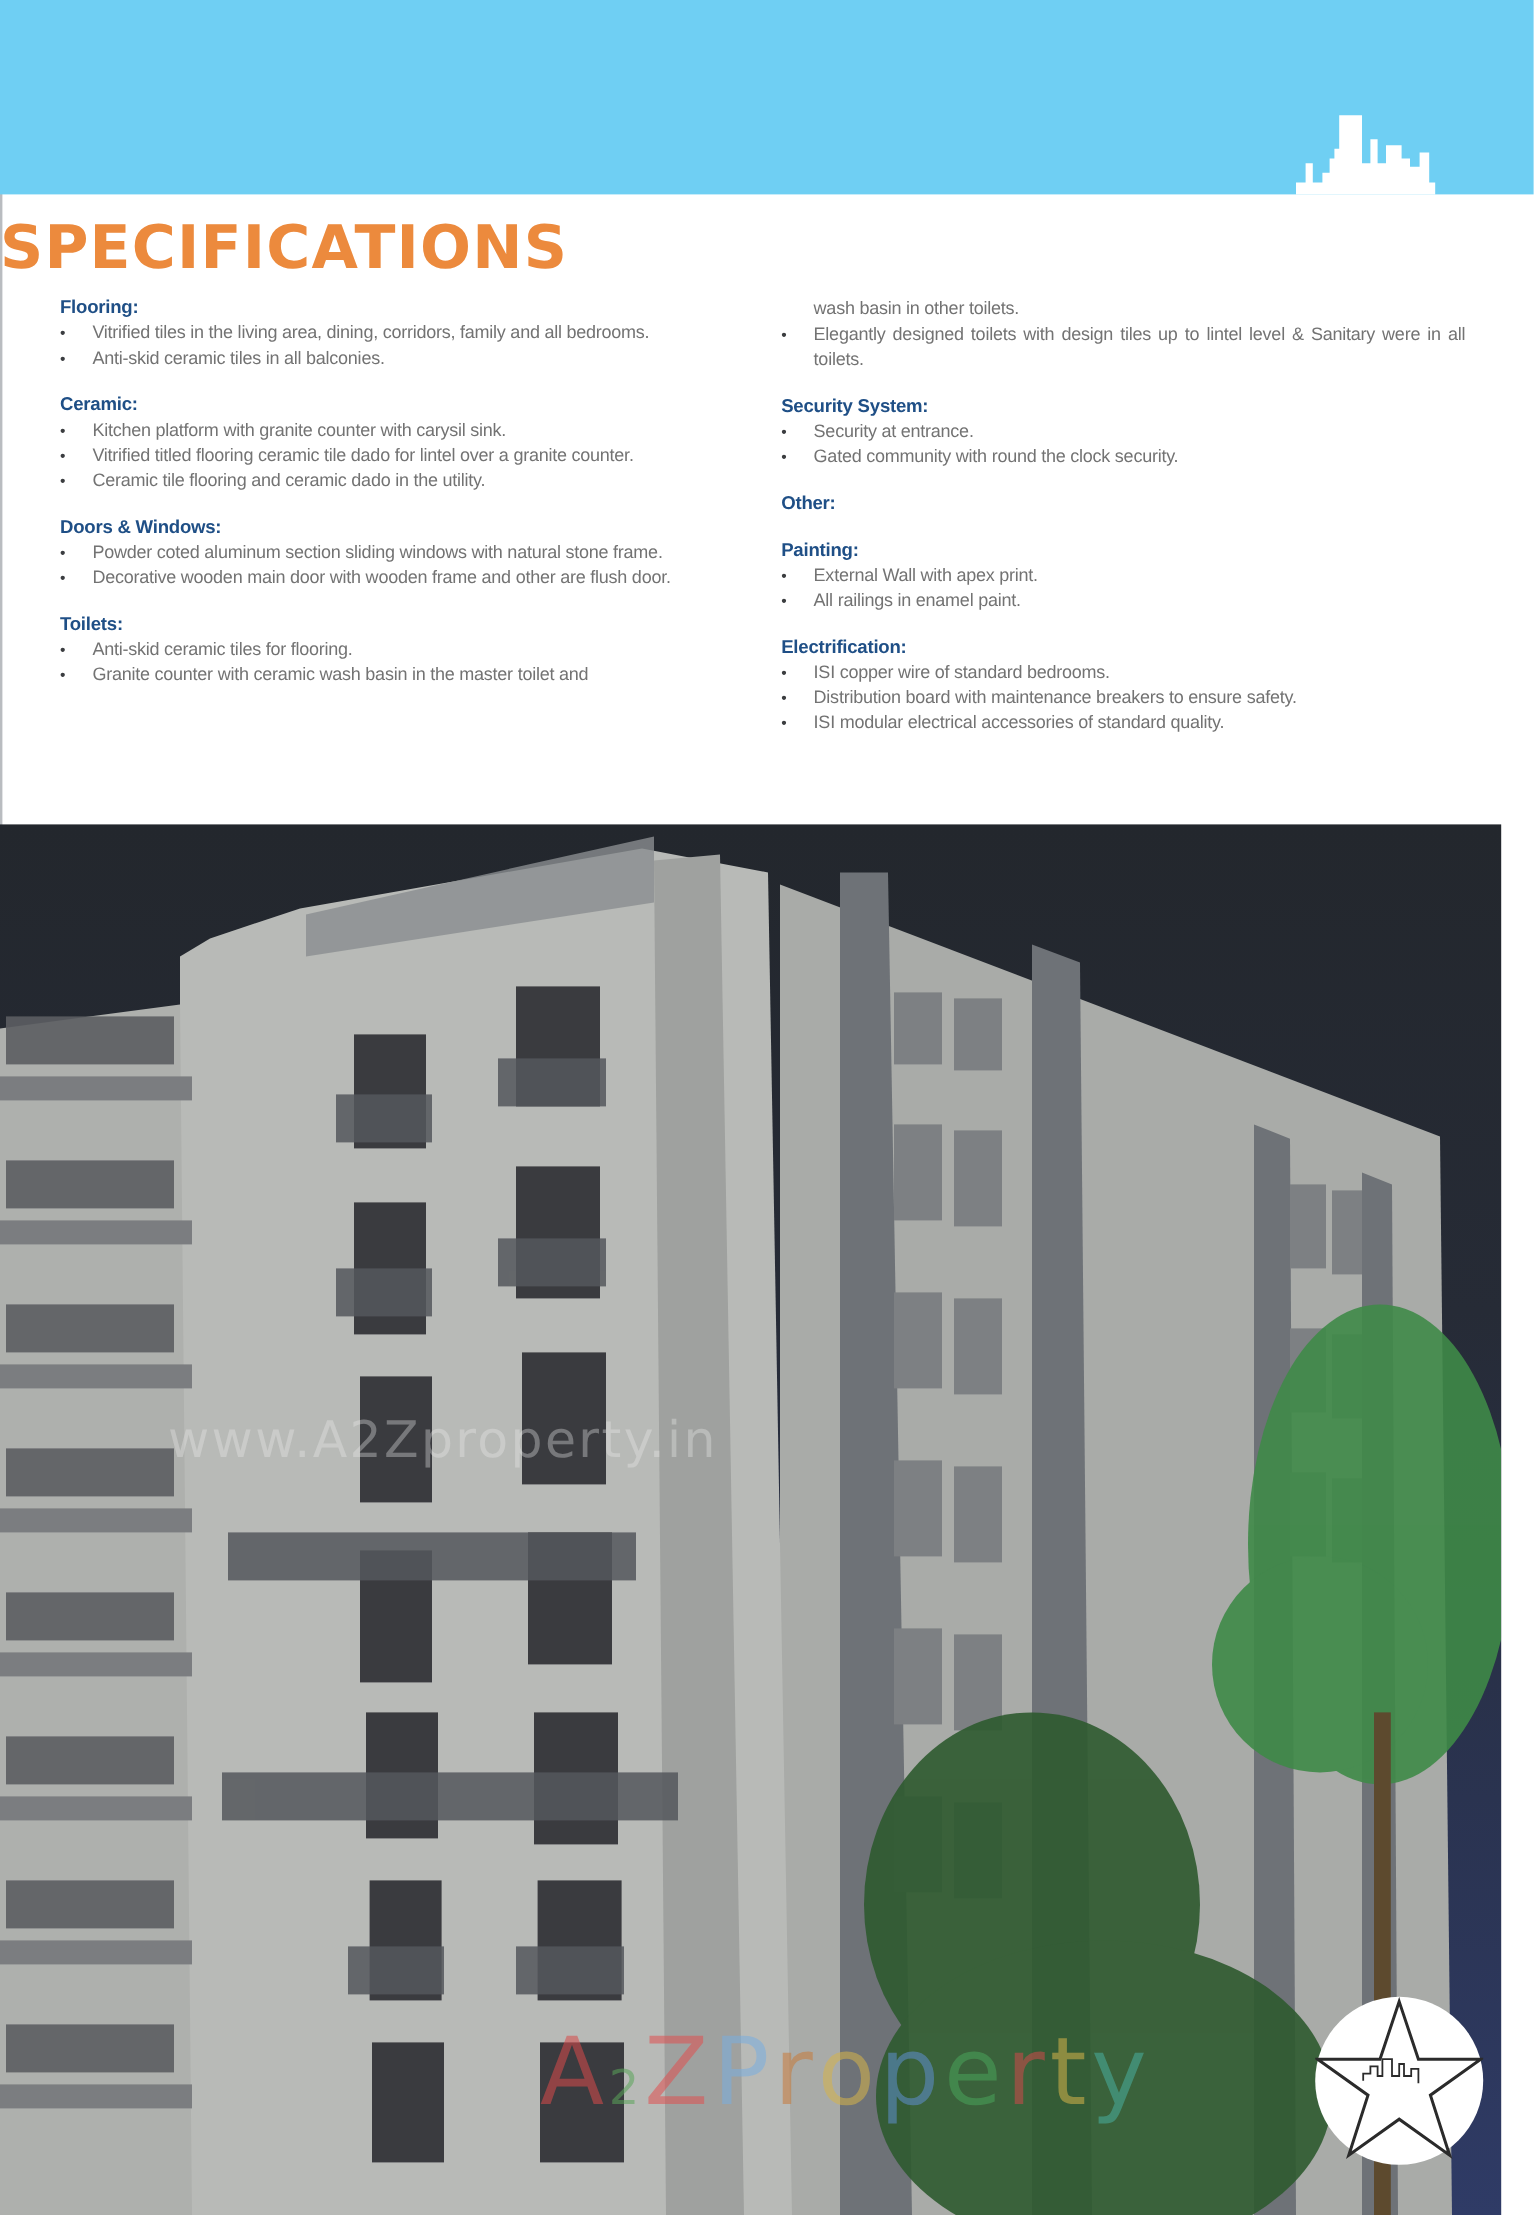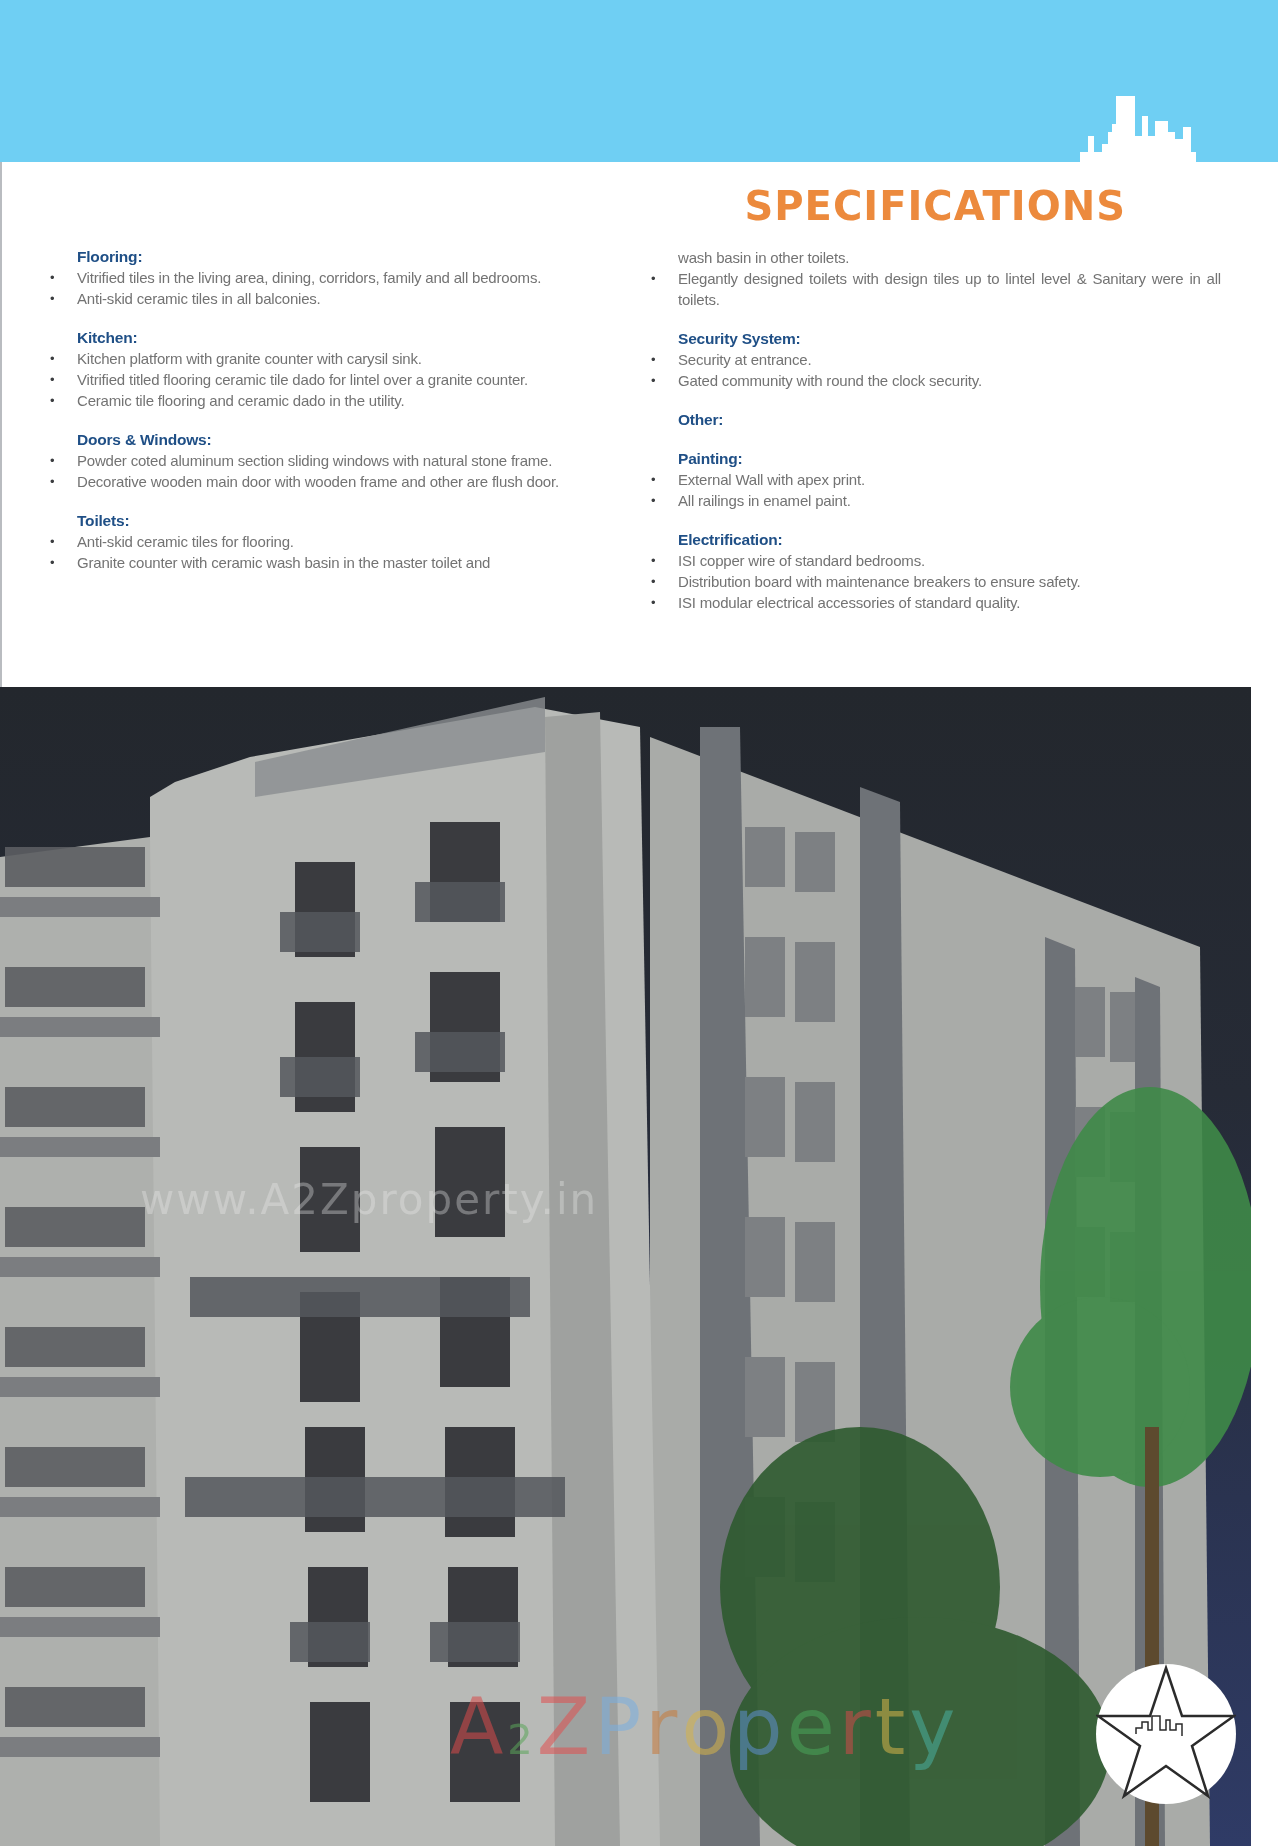--- a/index.html
+++ b/index.html
@@ -8,33 +8,32 @@
     background: #ffffff;
     font-family: "Liberation Sans", "DejaVu Sans", sans-serif;
   }
   .left-edge { position: absolute; left: 0; top: 0; width: 2px; height: 690px; background: #b9bcc0; }
   .top-band {
     position: absolute; left: 0; top: 0; width: 1278px; height: 162px;
     background: #6fcff3;
   }
   .skyline { position: absolute; left: 1080px; top: 94px; width: 176px; height: 70px; }
   .title {
-    position: absolute; left: 0; top: 176px; width: 1126px; text-align: right;
+    position: absolute; left: 0; top: 176px; width: 1126px; text-align: left;
     font-family: "DejaVu Sans", sans-serif; font-weight: bold;
-    font-size: 40px; letter-spacing: 1px; color: #ec8a3d;
+    font-size: 50px; letter-spacing: 1px; color: #ec8a3d;
     line-height: 60px;
   }
   .col { position: absolute; top: 247px; width: 572px; }
   .col-left { left: 50px; }
   .col-right { left: 651px; width: 570px; }
   .section { margin-bottom: 19px; }
   .heading {
     font-size: 15.5px; font-weight: bold; color: #1f4f86; line-height: 20px;
     letter-spacing: -0.2px;
-    margin-left: 27px;
   }
   ul { list-style: none; margin: 0; padding: 0; }
   li {
     position: relative; padding-left: 27px; font-size: 15px; line-height: 21px;
     color: #737373; text-align: justify; letter-spacing: -0.2px;
   }
   li::before {
     content: "\2022"; position: absolute; left: 0; top: 0; color: #3b3d40; font-size: 13px;
   }
   li.cont { padding-left: 27px; }
@@ -77,21 +76,21 @@
 
 <div class="col col-left">
   <div class="section">
     <div class="heading">Flooring:</div>
     <ul>
       <li>Vitrified tiles in the living area, dining, corridors, family and all bedrooms.</li>
       <li>Anti-skid ceramic tiles in all balconies.</li>
     </ul>
   </div>
   <div class="section">
-    <div class="heading">Kitchen:</div>
+    <div class="heading">Ceramic:</div>
     <ul>
       <li>Kitchen platform with granite counter with carysil sink.</li>
       <li>Vitrified titled flooring ceramic tile dado for lintel over a granite counter.</li>
       <li>Ceramic tile flooring and ceramic dado in the utility.</li>
     </ul>
   </div>
   <div class="section">
     <div class="heading">Doors &amp; Windows:</div>
     <ul>
       <li>Powder coted aluminum section sliding windows with natural stone frame.</li>

